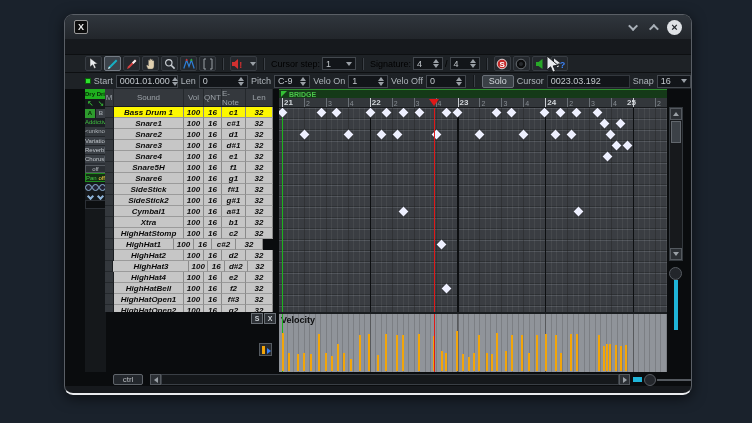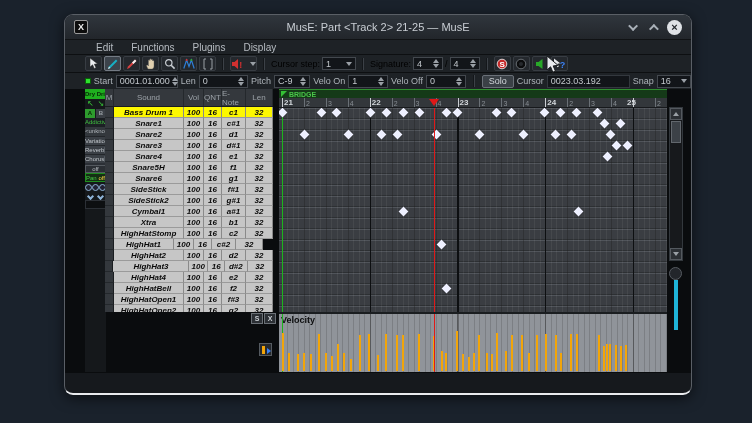--- a/index.html
+++ b/index.html
@@ -147,34 +147,27 @@
   
   .mouse{position:absolute;left:481px;top:41px;z-index:50}
 </style>
 </head>
 <body>
 
 <div class="window">
 
   <div class="titlebar">
     <div class="app-icon">X</div>
-    <div class="title-text">MusE: Part &lt;Track 2&gt; 21-25 — MusE</div>
     <div class="tb-right">
       <div class="chev down"></div>
       <div class="chev up"></div>
       <div class="close-btn">×</div>
     </div>
   </div>
 
-  <div class="menubar">
-      <div class="menu-item">Edit</div>
-      <div class="menu-item">Functions</div>
-      <div class="menu-item">Plugins</div>
-      <div class="menu-item">Display</div>
-    </div>
 
   <div class="toolbar1">
     <span id="tools-group" style="display:flex;gap:2px">
         <button class="tool">
           <svg width="11" height="12" viewBox="0 0 11 12">
             <path d="M2 0 L2 9 L4.6 6.8 L6.3 10.5 L8 9.7 L6.3 6.2 L9.5 5.8 Z" fill="#eceef0" stroke="#222" stroke-width="0.5"></path>
           </svg>
         </button>
         <button class="tool active">
           <svg width="12" height="12" viewBox="0 0 12 12">
@@ -690,20 +683,33 @@
       <div class="vthumb"></div>
       <div class="sbtn" style="bottom:0">
           <span class="tri-down"></span>
         </div>
     </div>
     <div class="zoomknob"></div>
     <div class="vzoomline"></div>
 
   </div>
 
+  <div class="bottombar">
+    <div class="ctrl-btn">ctrl</div>
+    <div class="hbtn" style="left:85px">
+      <span style="width:0;height:0;border-top:3px solid transparent;border-bottom:3px solid transparent;border-right:4px solid #9aa0a6"></span>
+    </div>
+    <div class="htrough"></div>
+    <div class="hbtn" style="left:554px">
+      <span style="width:0;height:0;border-top:3px solid transparent;border-bottom:3px solid transparent;border-left:4px solid #9aa0a6"></span>
+    </div>
+    <div class="hcyan"></div>
+    <div class="hknob"></div>
+    <div class="htrack"></div>
+  </div>
 
   <div class="mouse">
     <svg width="13" height="18" viewBox="0 0 13 18">
         <path d="M1 0 L1 14 L4.6 10.8 L6.8 16.2 L9.4 15 L7.2 9.9 L12 9.3 Z" fill="#e9ebee" stroke="#1a1d20" stroke-width="1"></path>
       </svg>
   </div>
 
 </div>
 
 </body></html>

